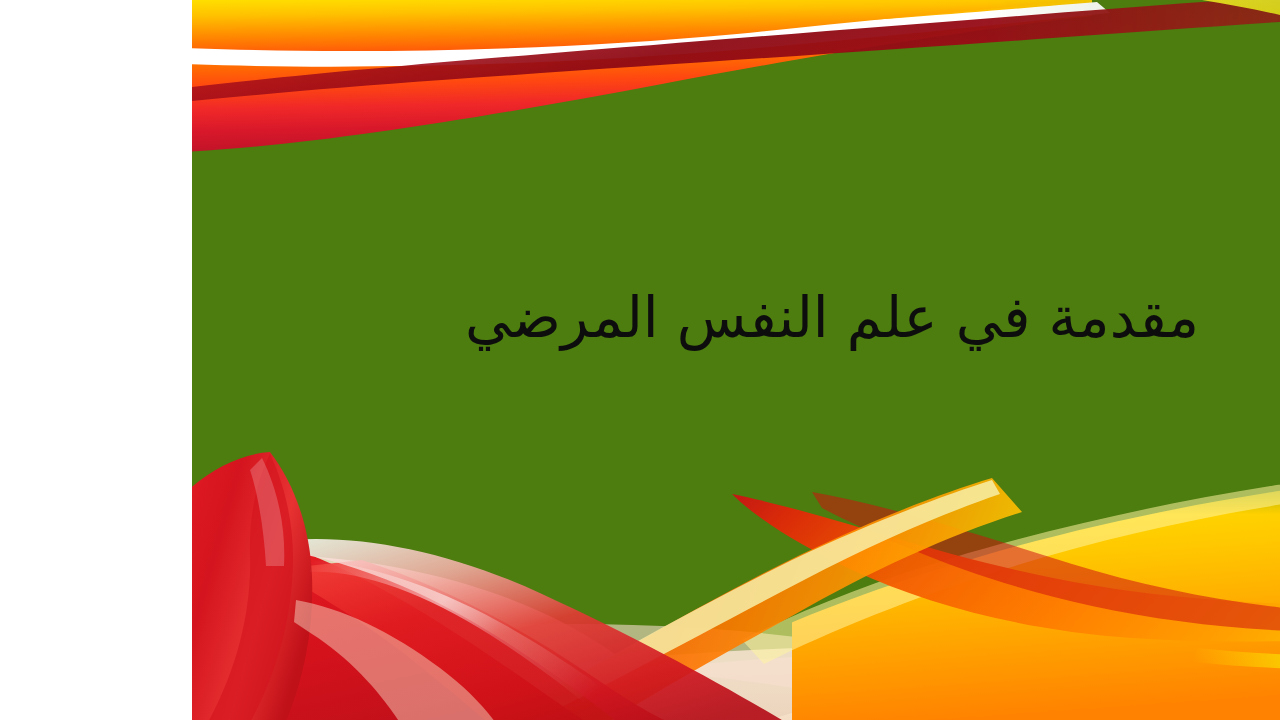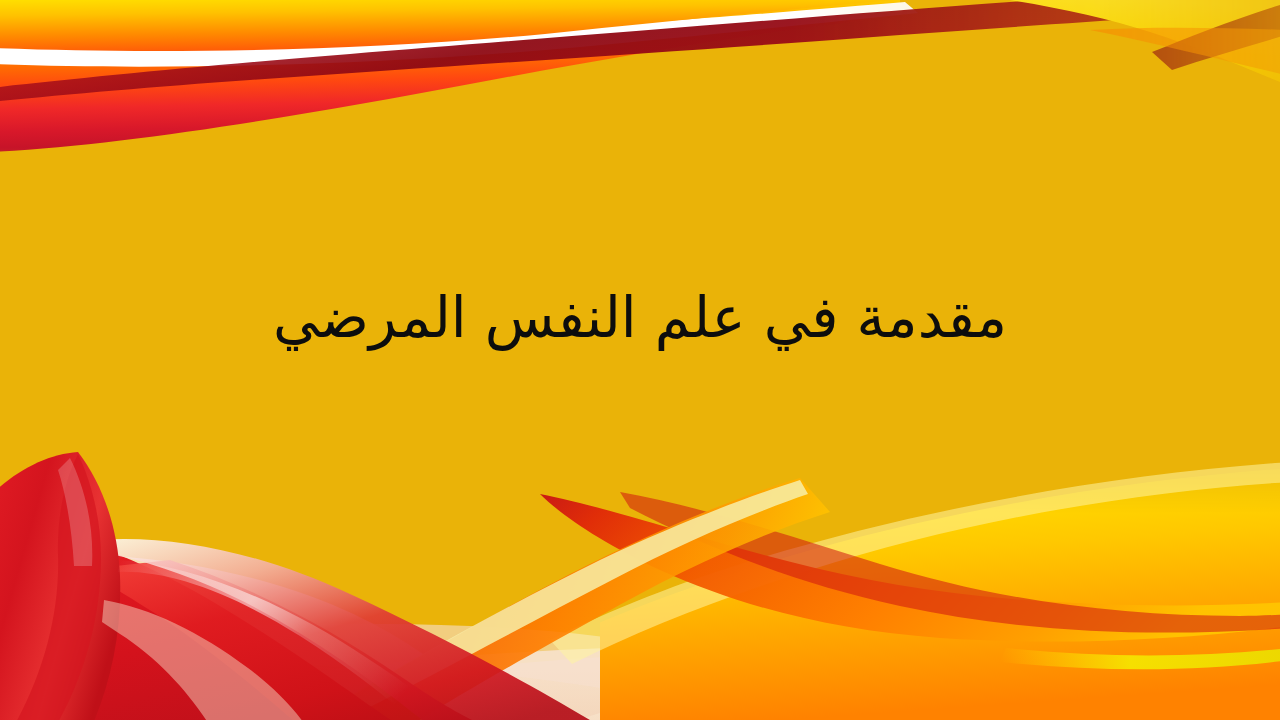--- a/index.html
+++ b/index.html
@@ -10,23 +10,23 @@
   }
   body {
     width: 1280px;
     height: 720px;
     overflow: hidden;
     font-family: "DejaVu Sans", "Liberation Sans", sans-serif;
   }
 
   #slide {
     position: relative;
-    width: 1280px;
+    width: 1088px;
     height: 720px;
-    background: #eab308;
+    background: #4d7c0f;
     overflow: hidden;
   }
 
   
   .deco {
     position: absolute;
     left: 0;
     top: 0;
     width: 1280px;
     height: 720px;

